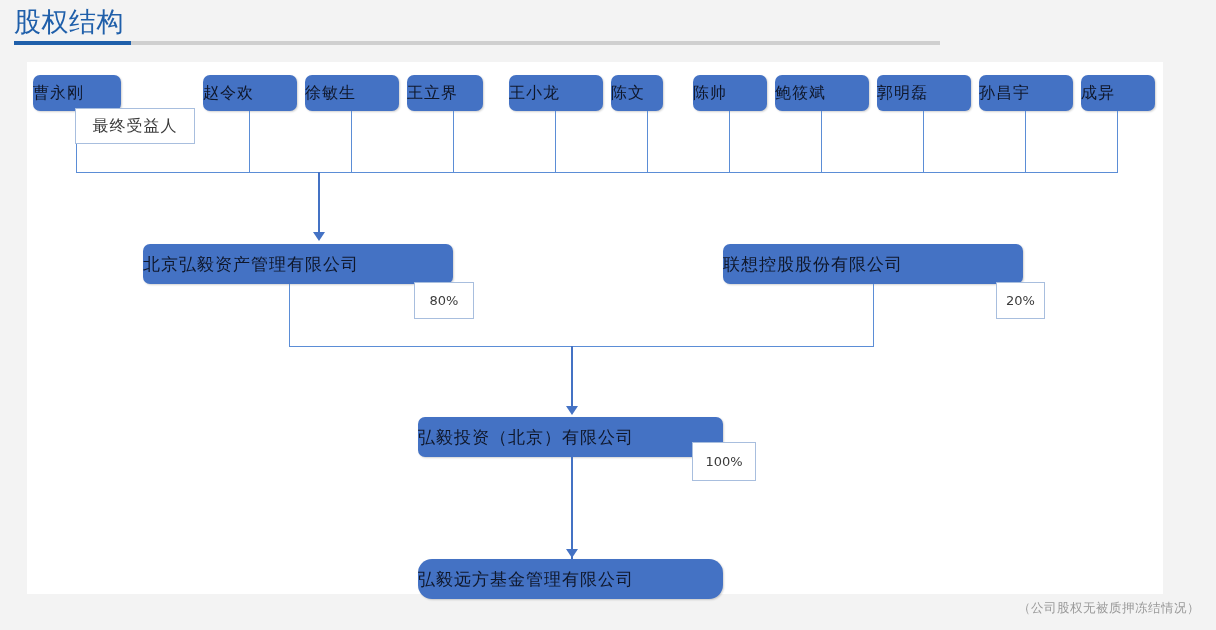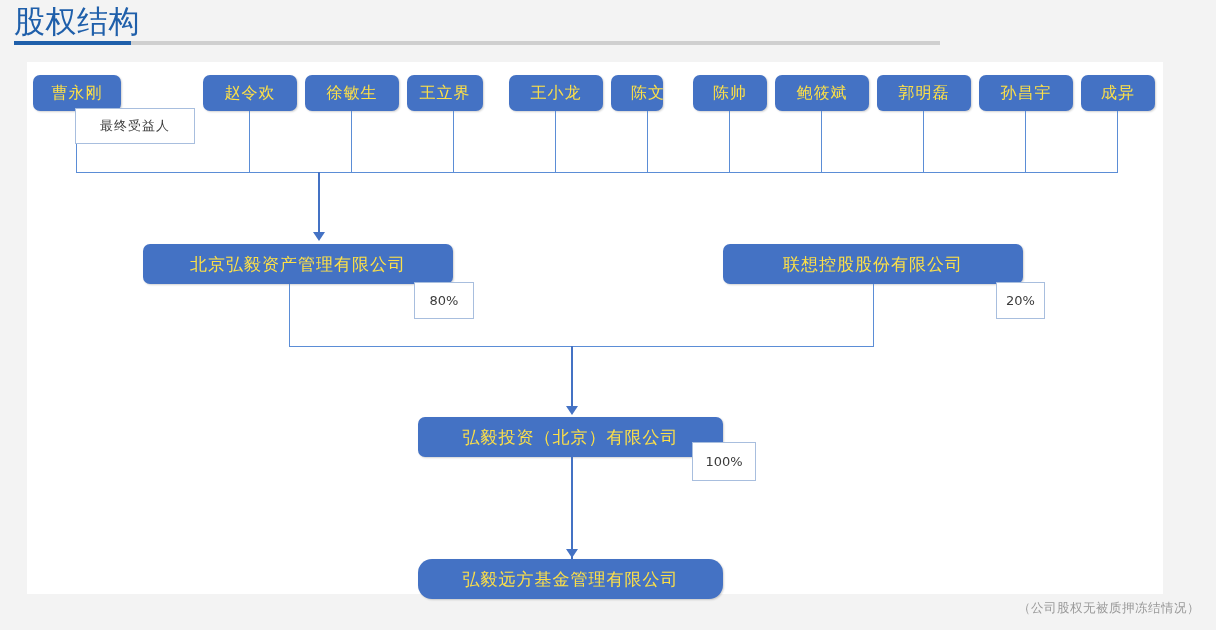--- a/index.html
+++ b/index.html
@@ -19,21 +19,21 @@
   #page-header {
     position: absolute;
     left: 0; top: 0;
     width: 1216px;
     height: 50px;
   }
   #section-title {
     position: absolute;
     left: 14px;
     top: 8px;
-    font-size: 31px;
+    font-size: 27px;
     line-height: 28px;
     color: #1f5faa;
     letter-spacing: 0.5px;
     white-space: nowrap;
     font-family: Liberation Serif, serif;
   }
   #title-rule {
     position: absolute;
     left: 14px;
     top: 41px;
@@ -56,25 +56,24 @@
     top: 62px;
     width: 1136px;
     height: 532px;
     background: #ffffff;
   }
 
   
   .node {
     position: absolute;
     background: #4472c4;
-    color: #fde047;
+    color: #0f172a;
     border-radius: 7px;
     display: flex;
     align-items: center;
-    justify-content: center;
     box-sizing: border-box;
     white-space: nowrap;
     box-shadow: 1px 1px 2px rgba(0,0,0,0.18);
   }
   .person-node {
     height: 36px;
     font-size: 16px;
     letter-spacing: 1px;
   }
   .company-node {
@@ -89,21 +88,21 @@
     background: #ffffff;
     border: 1px solid #a8bede;
     box-sizing: border-box;
     display: flex;
     align-items: center;
     justify-content: center;
     color: #3b3b3b;
     white-space: nowrap;
   }
   .beneficiary-callout {
-    font-size: 13px;
+    font-size: 16px;
     letter-spacing: 1px;
   }
   .pct-callout {
     font-size: 13px;
     font-family: "DejaVu Sans", sans-serif;
   }
 
   
   .conn {
     position: absolute;
@@ -152,21 +151,21 @@
   </div>
   <div class="node person-node" style="left:278px; top:13px; width:94px;">
     <span>徐敏生</span>
   </div>
   <div class="node person-node" style="left:380px; top:13px; width:76px;">
     <span>王立界</span>
   </div>
   <div class="node person-node" style="left:482px; top:13px; width:94px;">
     <span>王小龙</span>
   </div>
-  <div class="node person-node" style="left:584px; top:13px; width:52px;padding-left:22px;">
+  <div class="node person-node" style="left:584px; top:13px; width:52px;">
     <span>陈文</span>
   </div>
   <div class="node person-node" style="left:666px; top:13px; width:74px;">
     <span>陈帅</span>
   </div>
   <div class="node person-node" style="left:748px; top:13px; width:94px;">
     <span>鲍筱斌</span>
   </div>
   <div class="node person-node" style="left:850px; top:13px; width:94px;border-radius:6px;">
     <span>郭明磊</span>

